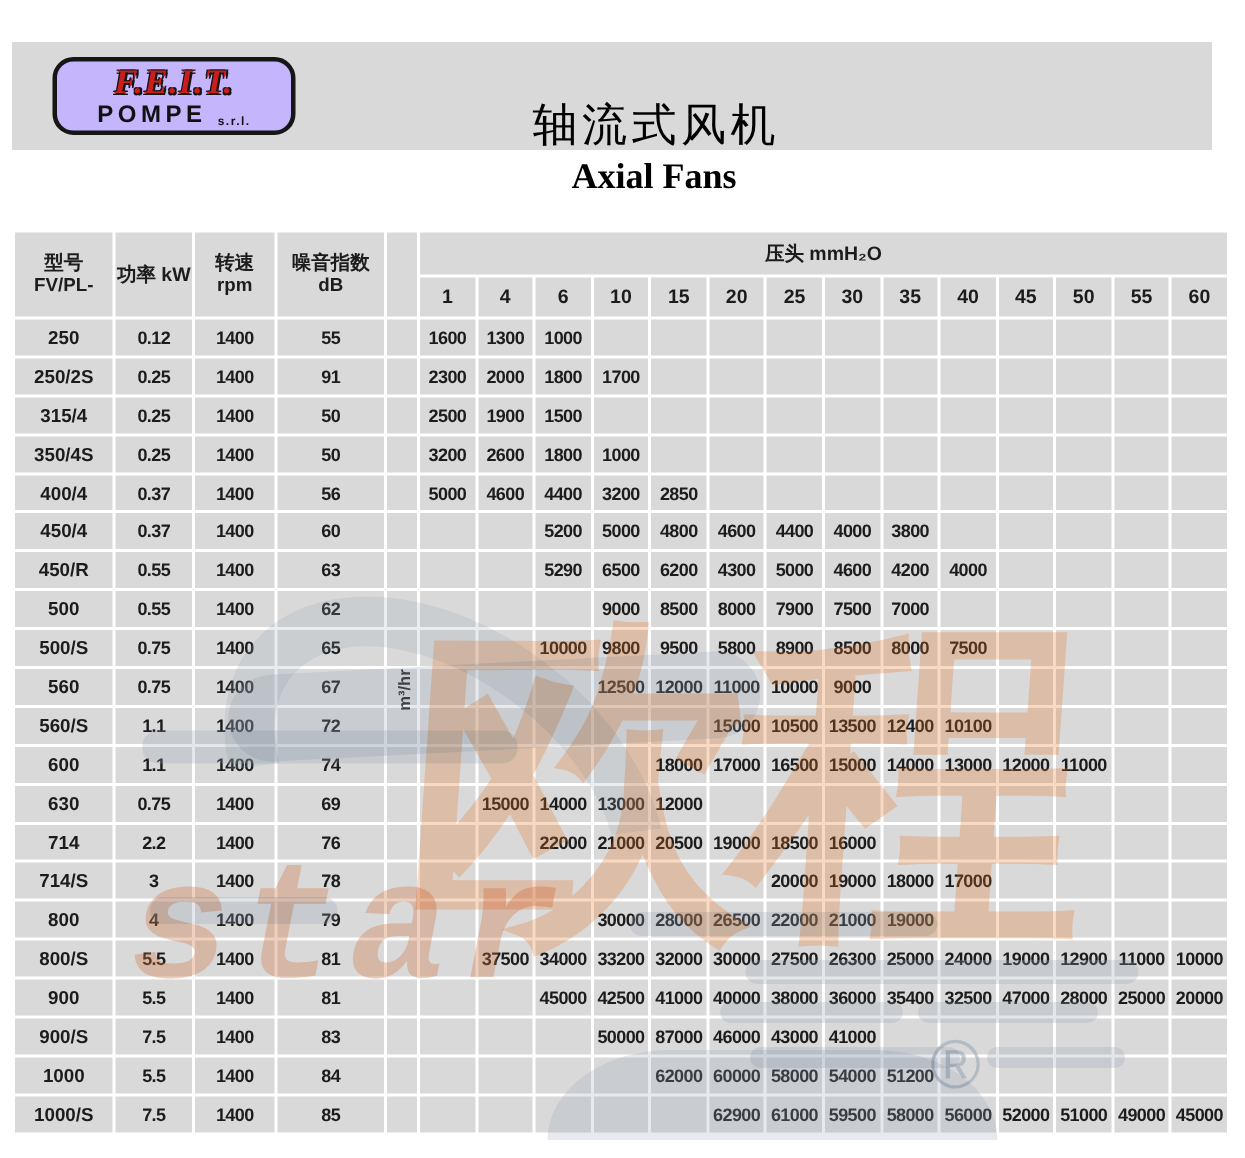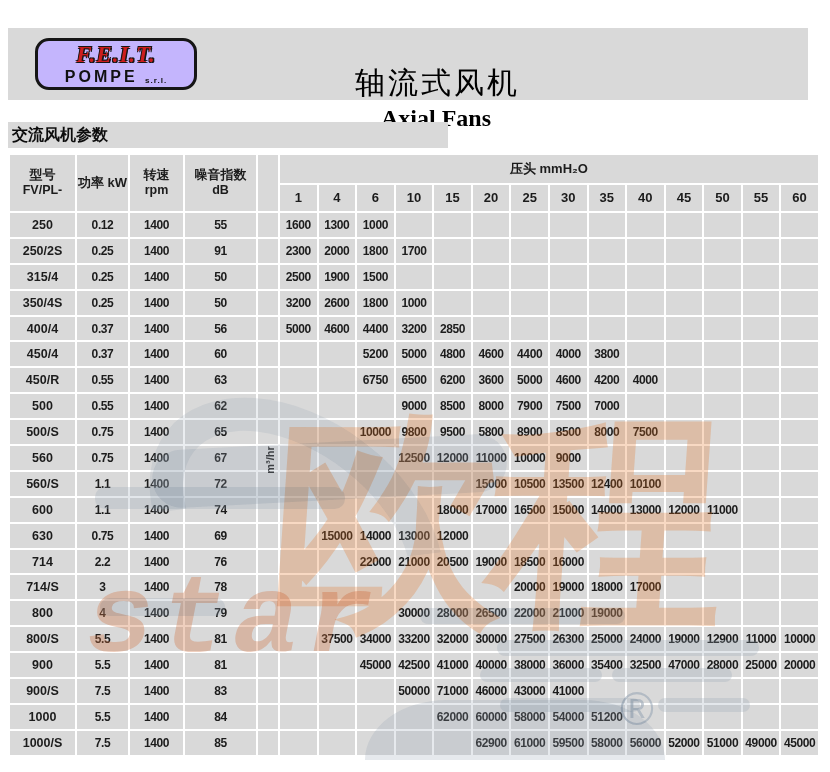--- a/index.html
+++ b/index.html
@@ -75,23 +75,20 @@
     <div class="logo-box">
       <div class="logo-feit">F.E.I.T.</div>
       <div class="logo-pompe"><span>POMPE</span> <span class="logo-srl">s.r.l.</span></div>
     </div>
     <div class="titles">
       <div class="title-zh">轴流式风机</div>
       <div class="title-en">Axial Fans</div>
     </div>
   </div>
 
-  <div class="section-bar">
-    <span>交流风机参数</span>
-  </div>
 
   <div class="table-wrap">
     <table id="fan-table">
         <colgroup>
           <col style="width: 65px;">
           <col style="width: 51px;">
           <col style="width: 53px;">
           <col style="width: 71px;">
           <col style="width: 20px;">
           <col style="width: 36.57px;">
@@ -263,24 +260,24 @@
             <td></td>
           </tr>
           <tr>
             <td class="model">450/R</td>
             <td>0.55</td>
             <td>1400</td>
             <td>63</td>
             <td></td>
             <td></td>
             <td></td>
-            <td>6750</td>
+            <td>5290</td>
             <td>6500</td>
             <td>6200</td>
-            <td>3600</td>
+            <td>4300</td>
             <td>5000</td>
             <td>4600</td>
             <td>4200</td>
             <td>4000</td>
             <td></td>
             <td></td>
             <td></td>
             <td></td>
           </tr>
           <tr>
@@ -517,21 +514,21 @@
           <tr>
             <td class="model">900/S</td>
             <td>7.5</td>
             <td>1400</td>
             <td>83</td>
             <td></td>
             <td></td>
             <td></td>
             <td></td>
             <td>50000</td>
-            <td>71000</td>
+            <td>87000</td>
             <td>46000</td>
             <td>43000</td>
             <td>41000</td>
             <td></td>
             <td></td>
             <td></td>
             <td></td>
             <td></td>
             <td></td>
           </tr>

